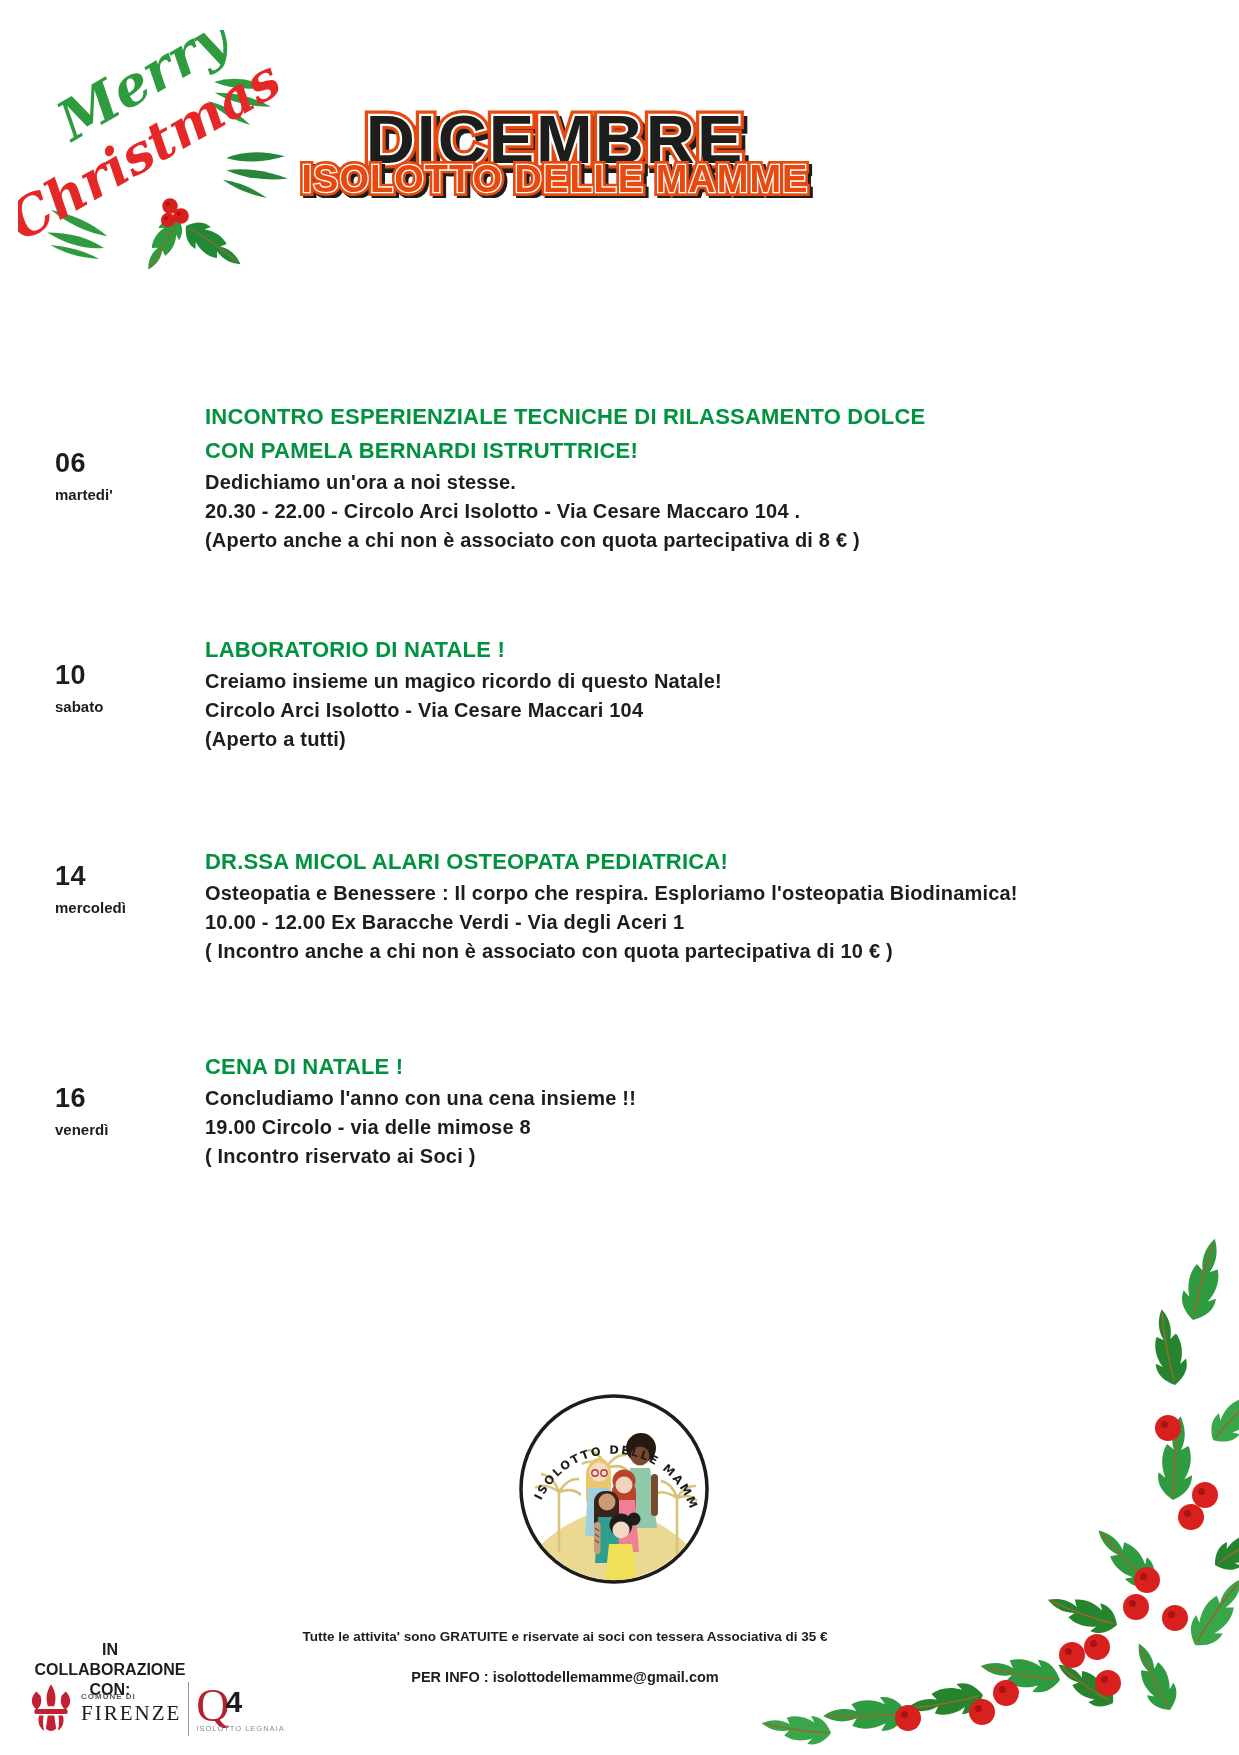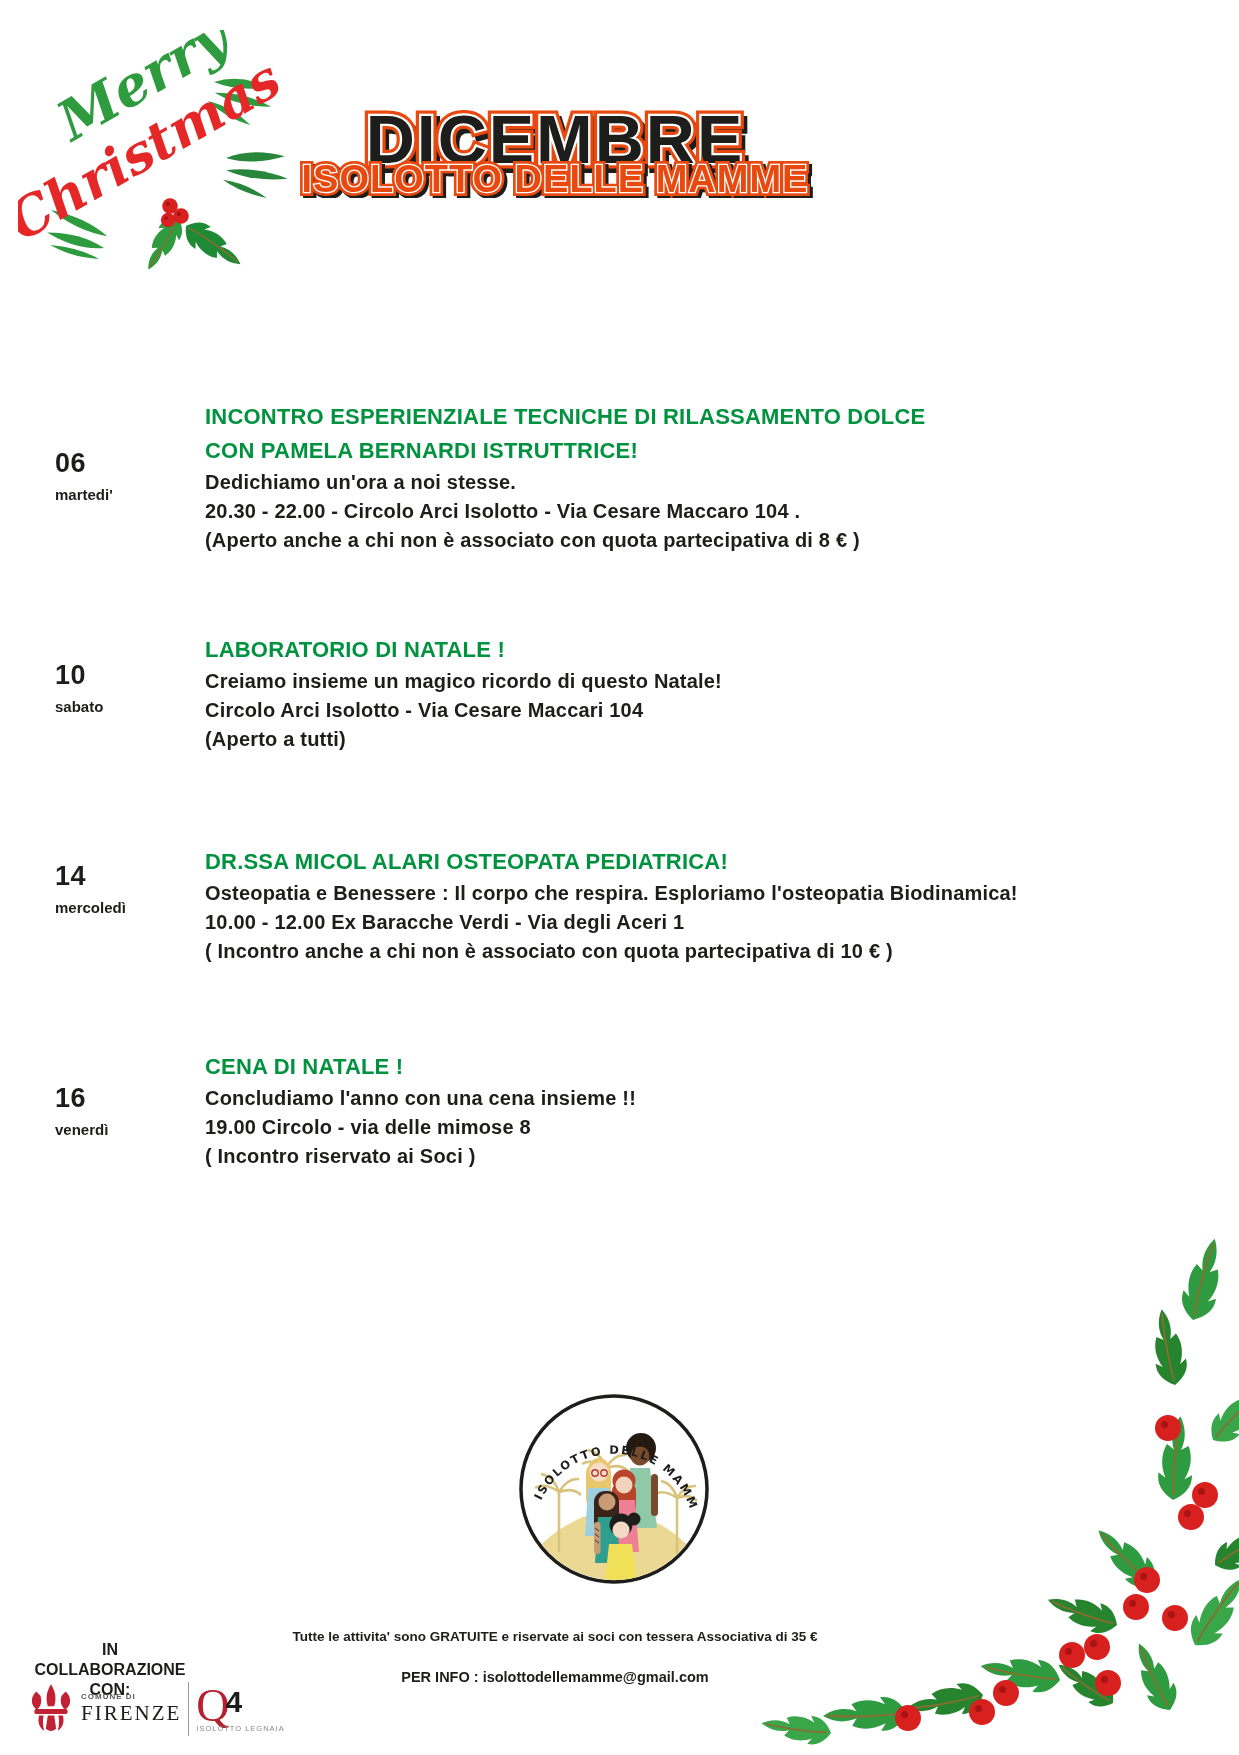--- a/index.html
+++ b/index.html
@@ -28,21 +28,21 @@
   .logos-row{position:absolute;left:28px;top:1682px;display:flex;align-items:center;gap:7px;}
   .firenze-text{display:flex;flex-direction:column;justify-content:center;}
   .firenze-top{font-size:8px;letter-spacing:1px;color:#5a5a5a;font-weight:bold;}
   .firenze-name{font-family:"Liberation Serif", serif;font-size:21px;letter-spacing:2px;color:#1d1d1b;}
   .vdivider{width:1px;height:54px;background:#9a9a9a;}
   .q4{display:flex;flex-direction:column;align-items:flex-start;}
   .q4row{display:flex;align-items:flex-start;line-height:1;}
   .q4 .q{font-family:"Liberation Serif", serif;font-size:46px;color:#b5212e;line-height:0.9;}
   .q4 .four{font-size:30px;font-weight:bold;color:#1d1d1b;margin-left:-4px;margin-top:2px;}
   .q4sub{font-size:7.5px;letter-spacing:1px;color:#8a8a8a;margin-top:-2px;}
-  .foot-center{position:absolute;left:250px;top:1628px;width:610px;text-align:center;}
+  .foot-center{position:absolute;left:260px;top:1628px;width:610px;text-align:center;}
   .note{font-size:13.5px;font-weight:bold;line-height:17px;color:#1d1d1b;margin:0;}
   .note2{margin-top:6px;}
   .info{font-size:14.5px;font-weight:bold;color:#1d1d1b;margin-top:24px;text-align:center;}
 </style>
 </head>
 <body>
 
 <div class="page">
 
   <svg width="0" height="0" style="position:absolute" aria-hidden="true">

